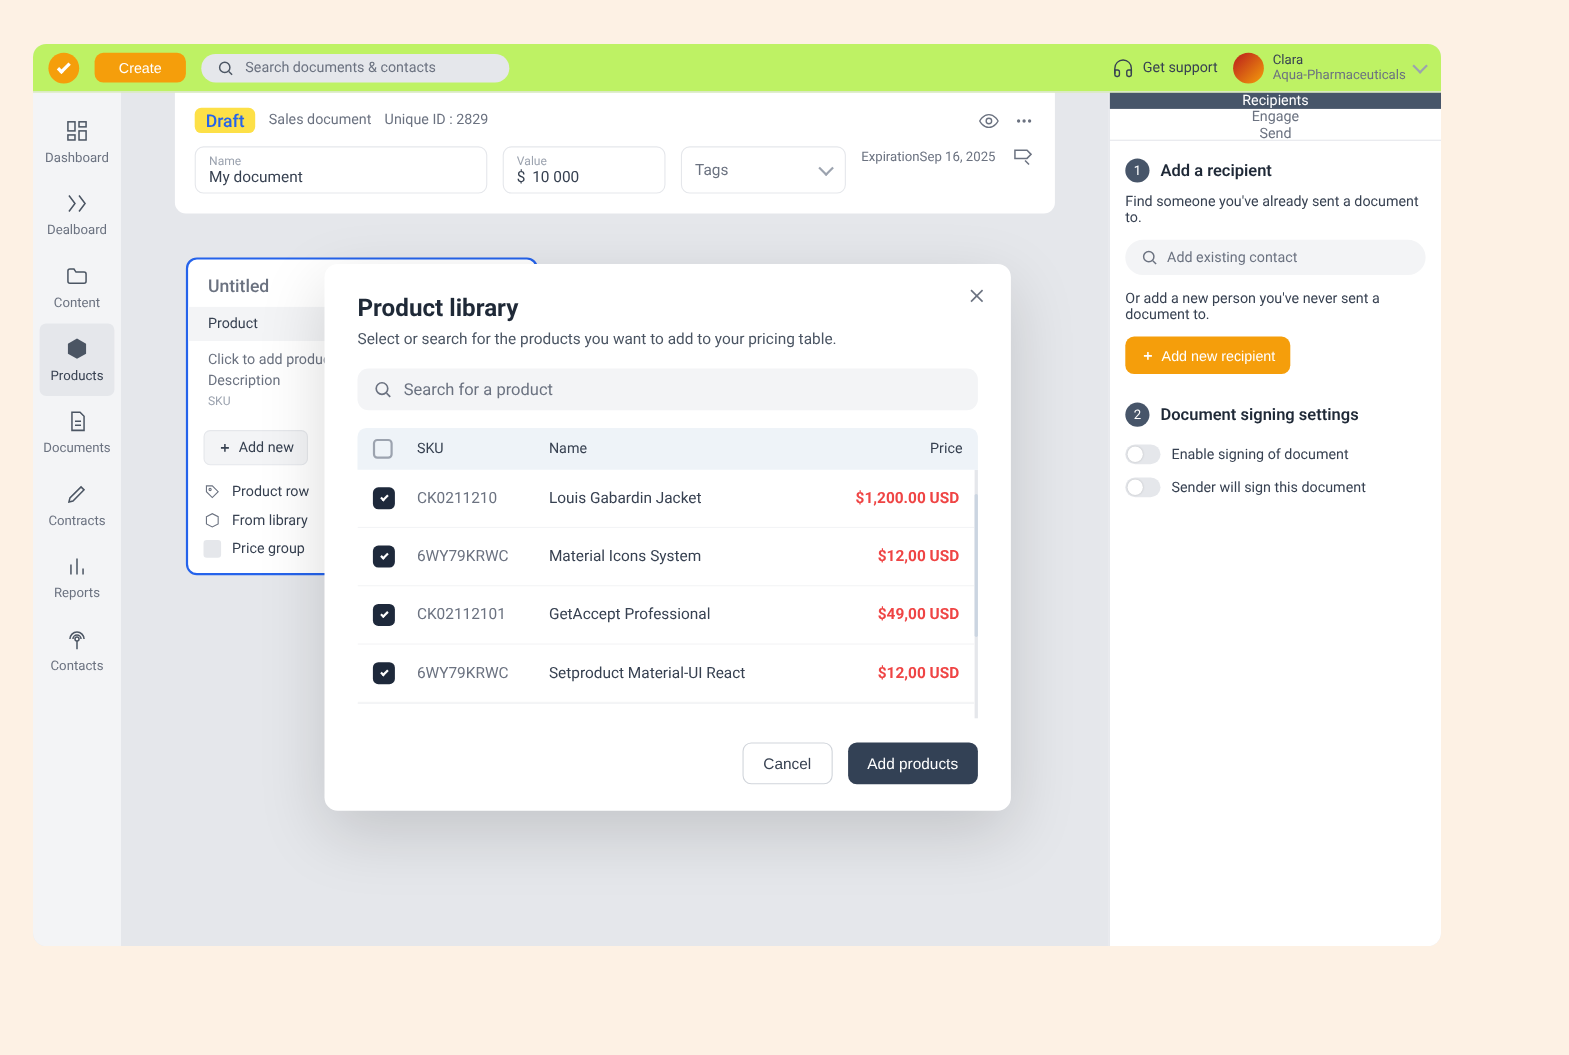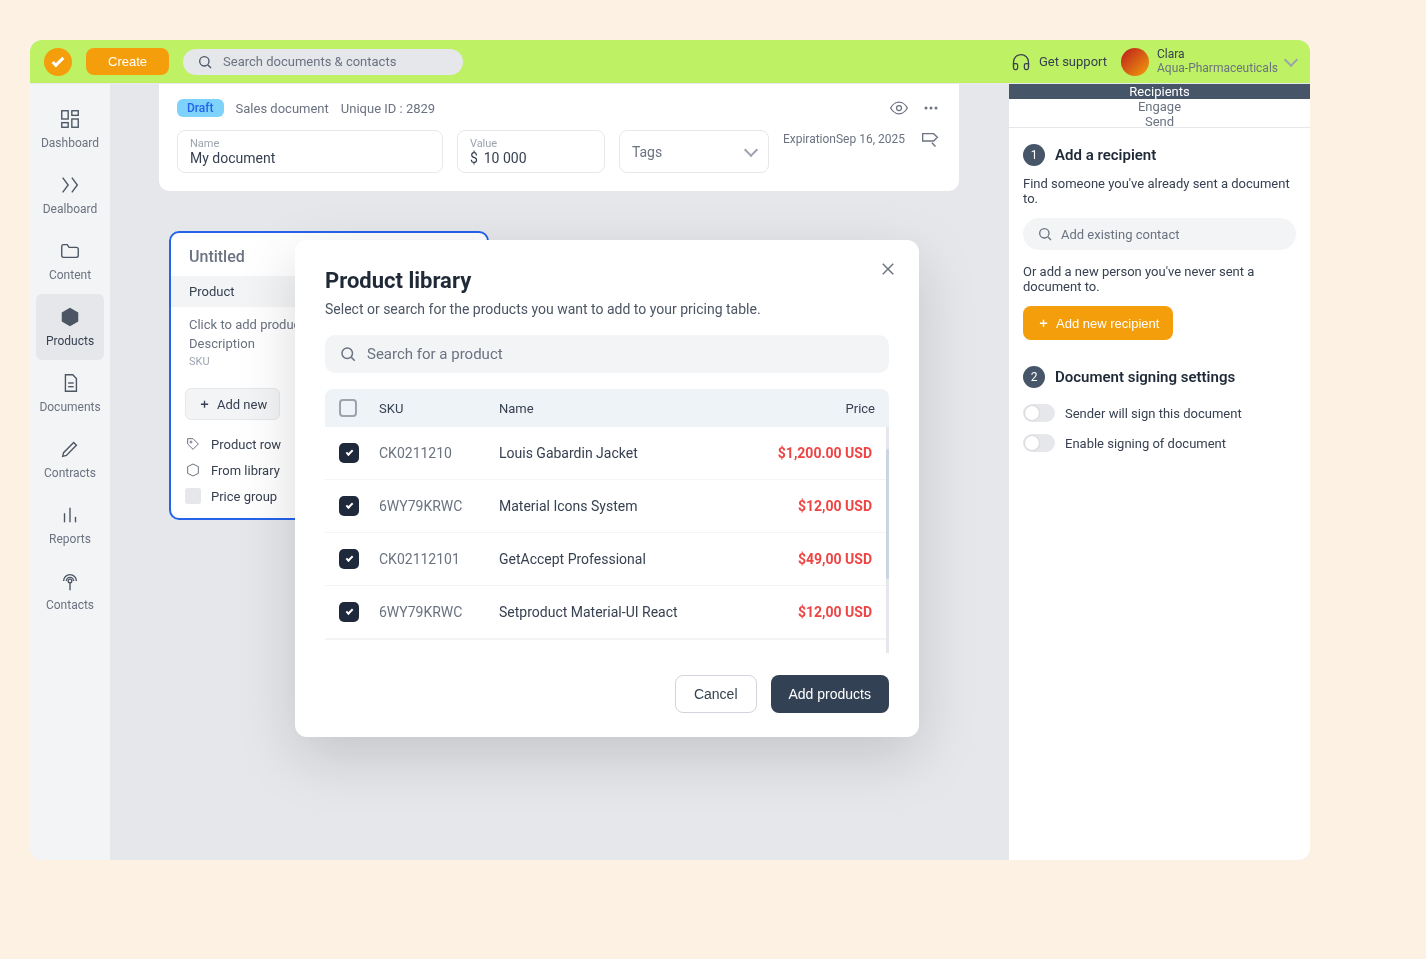--- a/index.html
+++ b/index.html
@@ -124,25 +124,25 @@
     background: #fff;
     border-radius: 0 0 10px 10px;
     margin-top: 0;
     padding: 14px 18px 18px 18px;
   }
   .doc-meta-row {
     display: flex; align-items: center; gap: 12px;
     margin-bottom: 12px;
   }
   .badge-draft {
-    background: #7dd3fc;
+    background: #fde047;
     color: #2563eb;
     padding: 2px 10px;
     border-radius: 6px;
-    font-size: 12px;
+    font-size: 16px;
     font-weight: 500;
   }
   .meta-text { font-size: 13px; color: #6b7280; }
   .meta-spacer { flex: 1; }
   .icon-eye, .icon-more { width: 20px; height: 20px; color: #6b7280; cursor: pointer; }
   .form-row { display: flex; gap: 14px; align-items: stretch; }
   .form-field { border: 1px solid #e5e7eb; border-radius: 8px; padding: 6px 12px; display: flex; flex-direction: column; }
   .form-field.name { flex: 2; }
   .form-field.value { width: 148px; }
   .form-field.tags { width: 150px; flex-direction: row; align-items: center; justify-content: space-between; color:#6b7280; font-size:14px; }
@@ -476,25 +476,25 @@
           <span style="font-weight:600">＋</span>
           <span>Add new recipient</span>
         </button>
 
         <div class="step-heading" style="margin-top:26px">
           <div class="step-num">2</div>
           <div class="step-title">Document signing settings</div>
         </div>
         <div class="toggle-row">
           <div class="toggle"></div>
-          <span>Sender will sign this document</span>
+          <span>Enable signing of document</span>
         </div>
         <div class="toggle-row">
           <div class="toggle"></div>
-          <span>Enable signing of document</span>
+          <span>Sender will sign this document</span>
         </div>
       </div>
     </div>
   </div>
 
   <div class="modal">
     <svg class="modal-close" viewBox="0 0 24 24" fill="none" stroke="currentColor" stroke-width="2">
         <line x1="5" y1="5" x2="19" y2="19"></line>
         <line x1="19" y1="5" x2="5" y2="19"></line>
       </svg>

